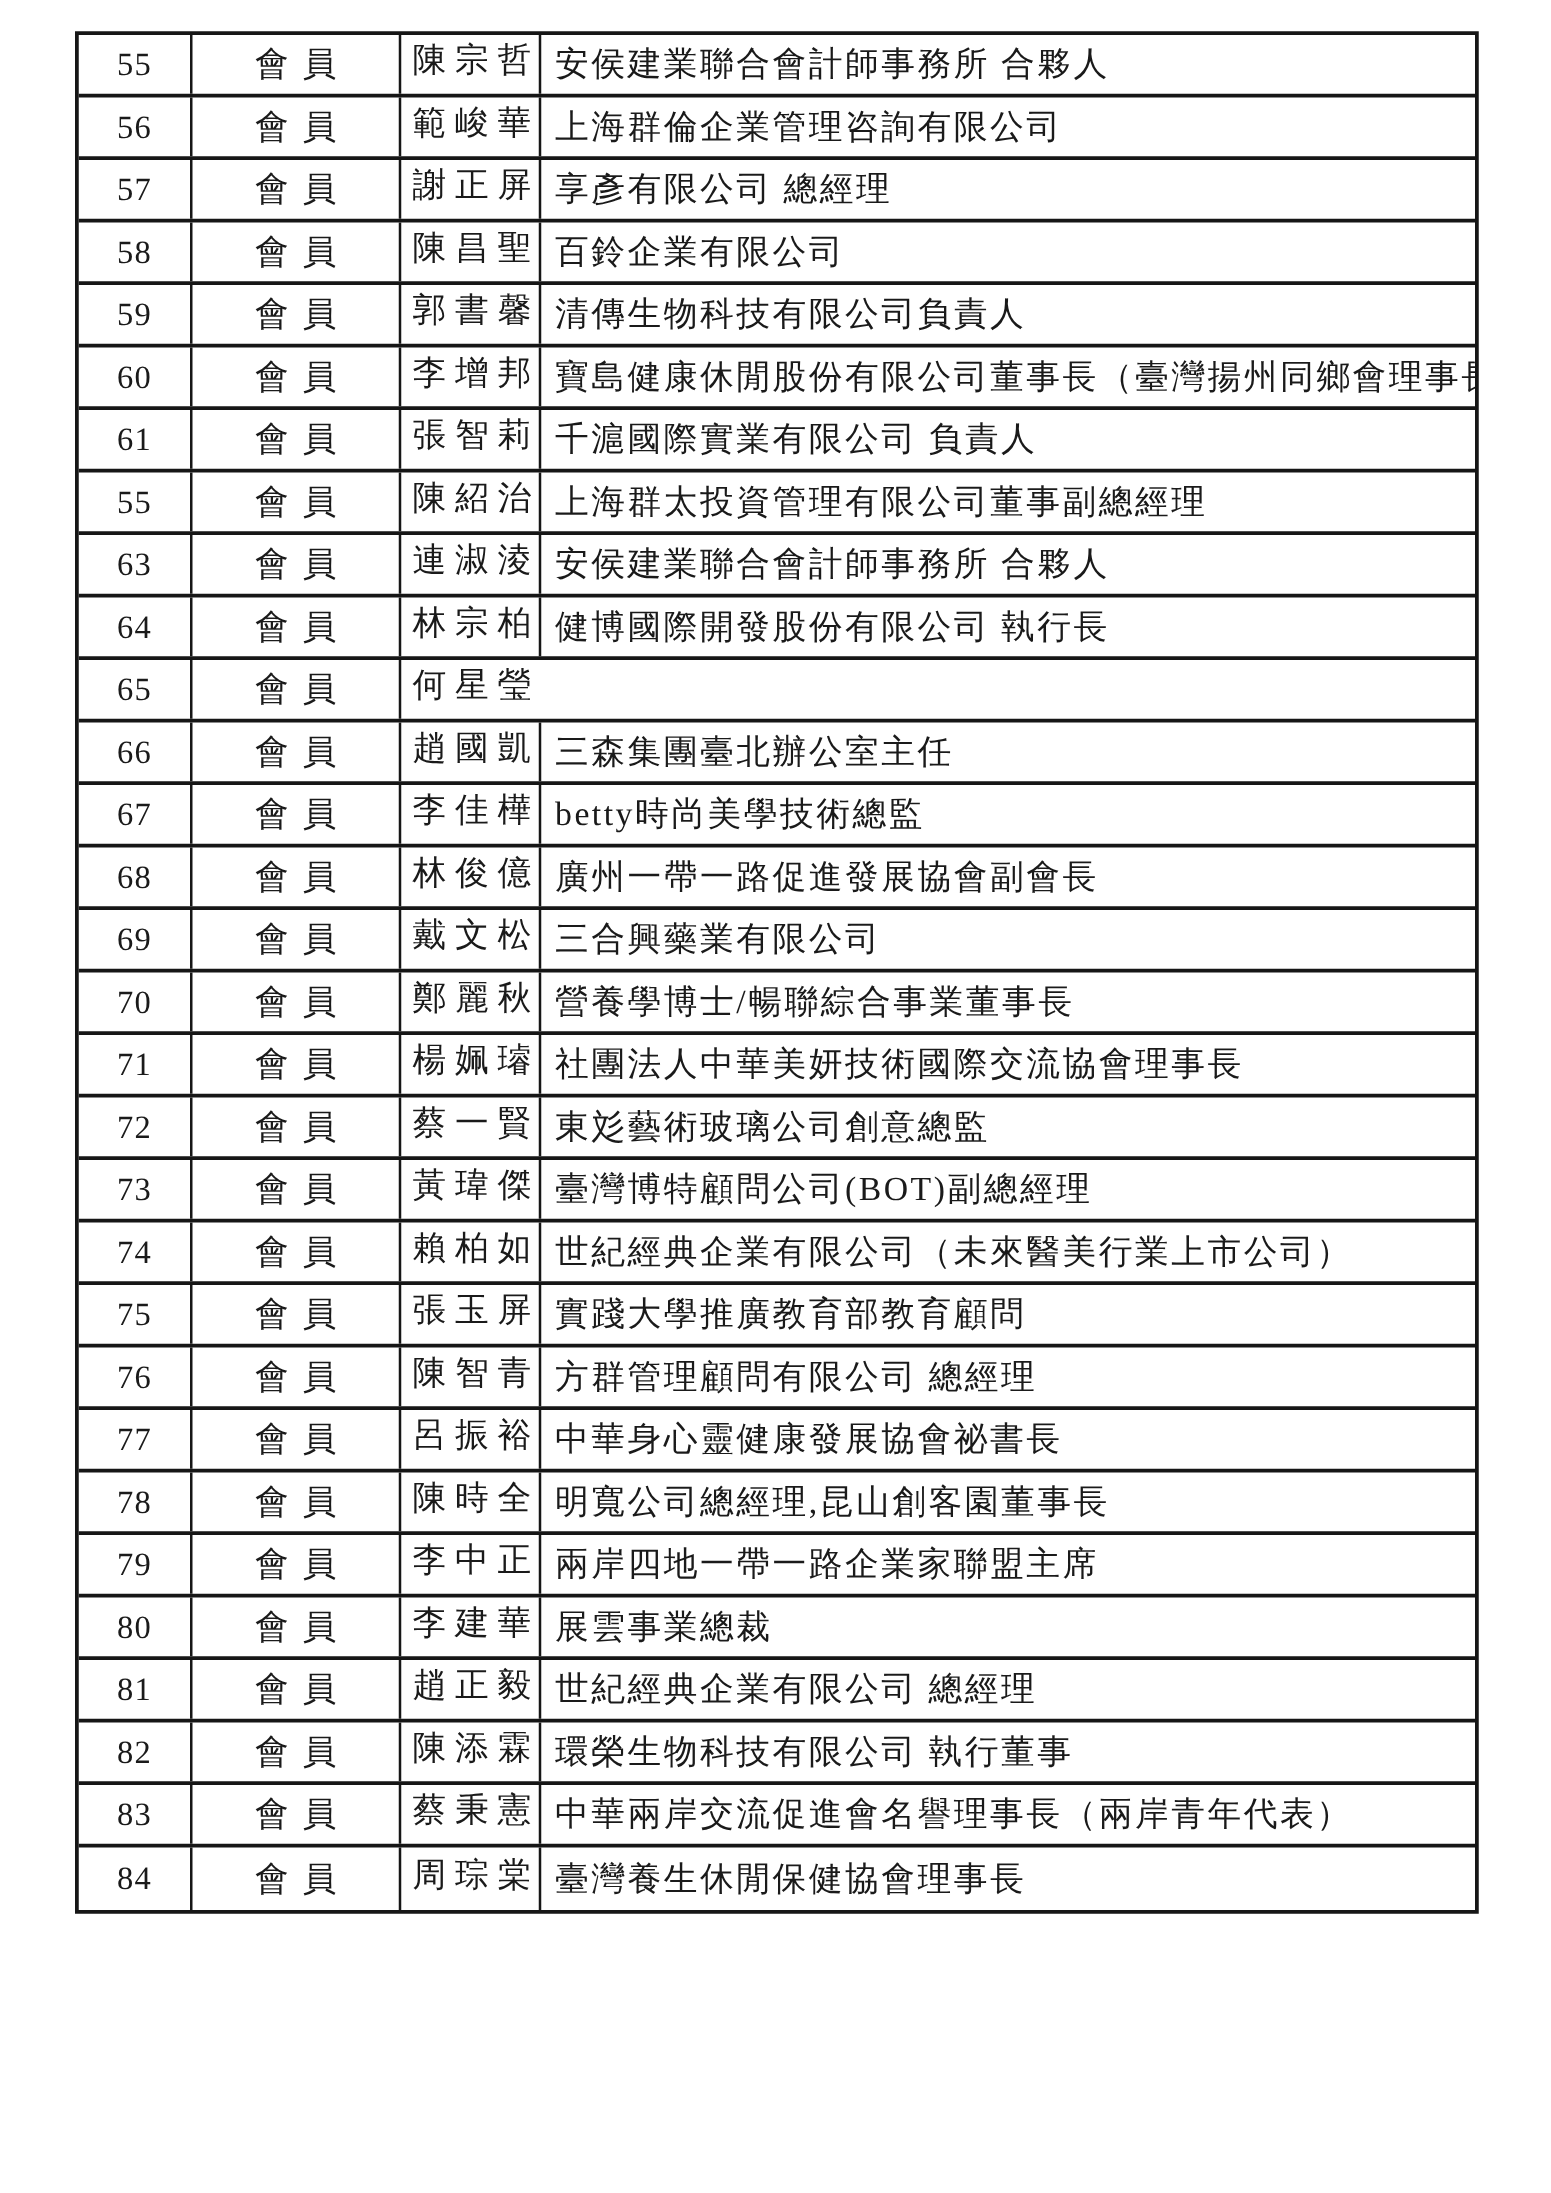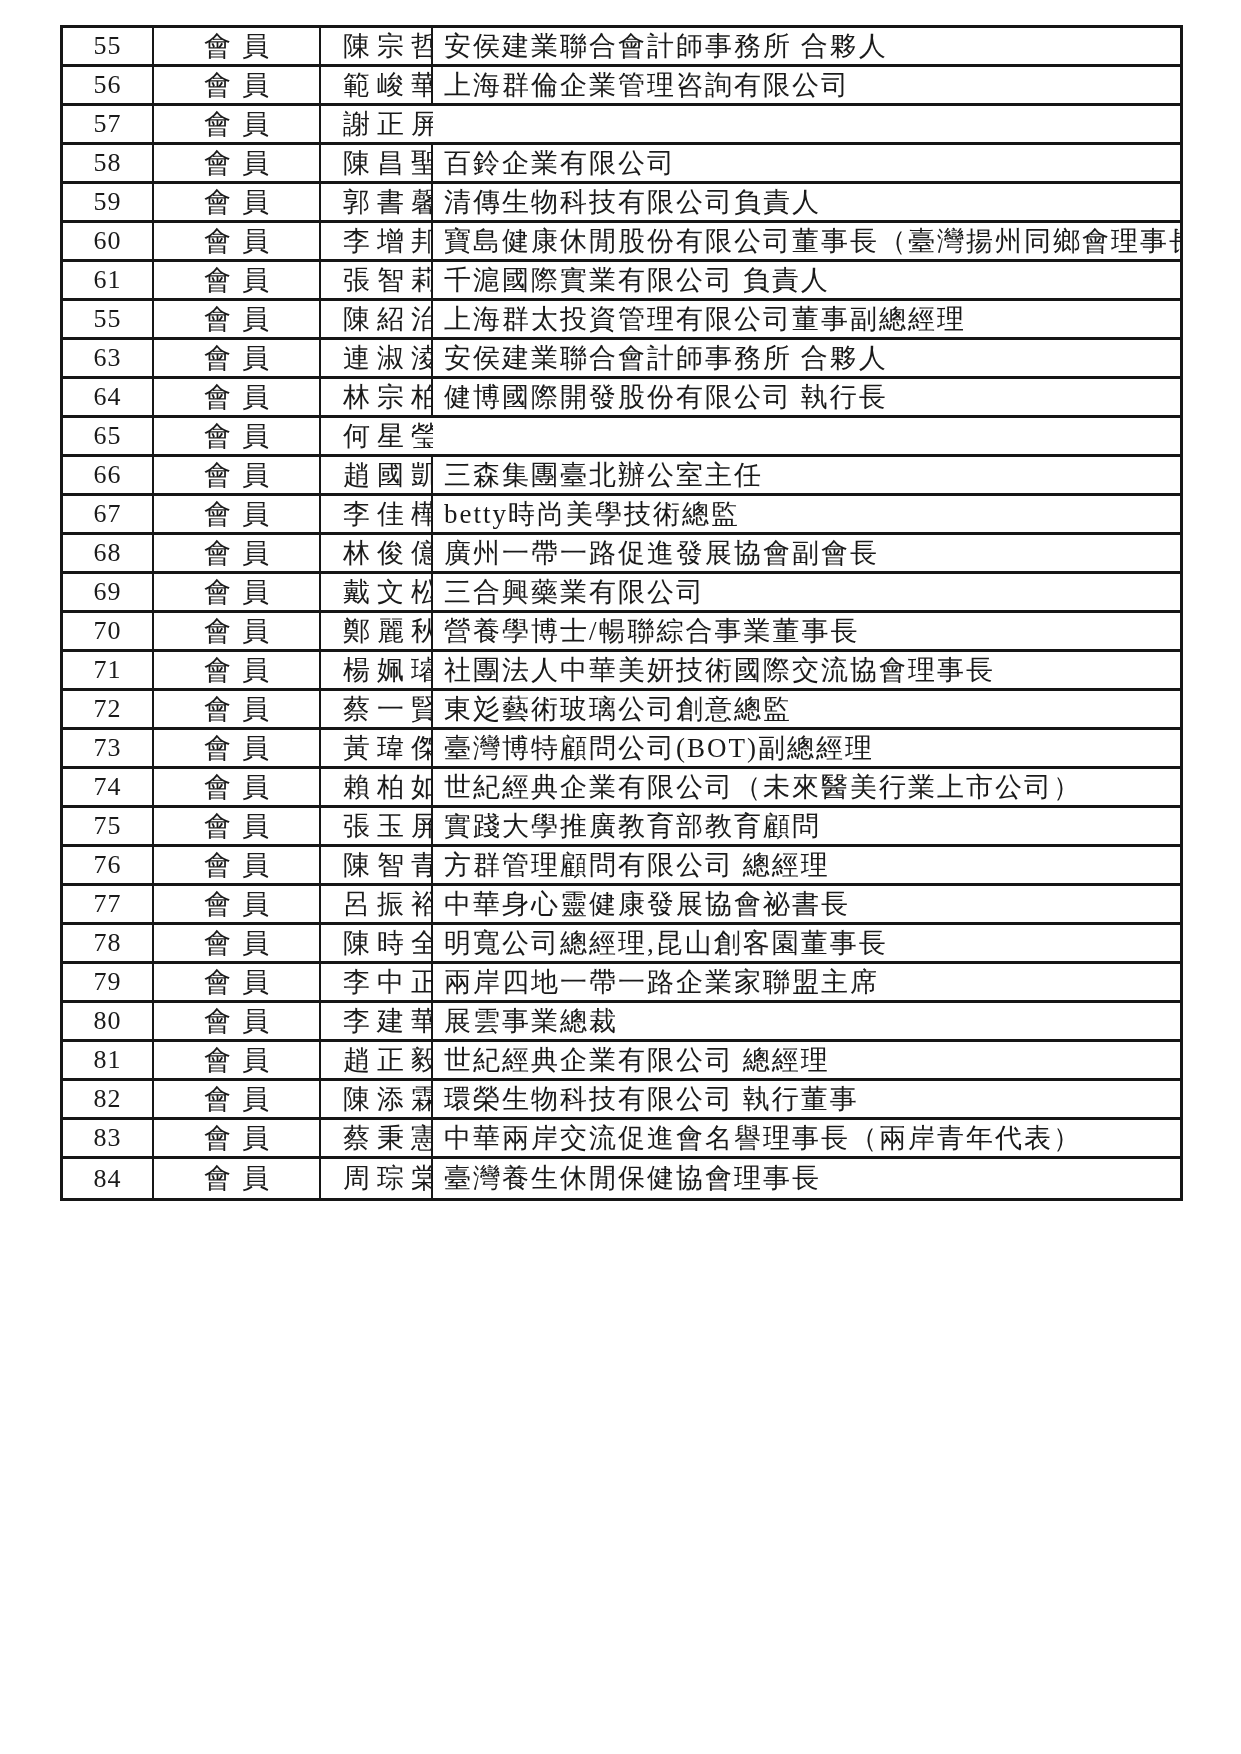--- a/index.html
+++ b/index.html
@@ -18,21 +18,21 @@
     position: absolute;
     left: 60px;
     top: 25px;
     width: 1117px;
     border: 3px solid #161616;
     background: #ffffff;
   }
   .member-row {
     display: grid;
     grid-template-columns: 91px 167px 112px 1fr;
-    height: 39px;
+    height: 50px;
     box-sizing: border-box;
     border-bottom: 3px solid #161616;
   }
   .member-row:last-child {
     border-bottom: none;
   }
   .cell {
     display: flex;
     align-items: center;
     border-right: 2px solid #161616;
@@ -49,22 +49,23 @@
     justify-content: center;
     font-size: 26px;
     letter-spacing: 1px;
   }
   .cell.role {
     justify-content: center;
     letter-spacing: 11px;
     text-indent: 11px;
   }
   .cell.name {
-    padding-left: 22px;
+    padding-left: 9px;
     letter-spacing: 7px;
+    font-family: Liberation Mono, monospace;
   }
   .cell.title {
     padding-left: 11px;
     letter-spacing: 2px;
     border-radius: 14px;
   }
 </style>
 </head>
 <body>
 
@@ -81,20 +82,21 @@
     <div class="cell no">56</div>
     <div class="cell role">會員</div>
     <div class="cell name">範峻華</div>
     <div class="cell title">上海群倫企業管理咨詢有限公司</div>
   </div>
 
   <div class="member-row">
     <div class="cell no">57</div>
     <div class="cell role">會員</div>
     <div class="cell name">謝正屏</div>
+    <div class="cell title">享彥有限公司 總經理</div>
   </div>
 
   <div class="member-row">
     <div class="cell no">58</div>
     <div class="cell role">會員</div>
     <div class="cell name">陳昌聖</div>
     <div class="cell title">百鈴企業有限公司</div>
   </div>
 
   <div class="member-row">

